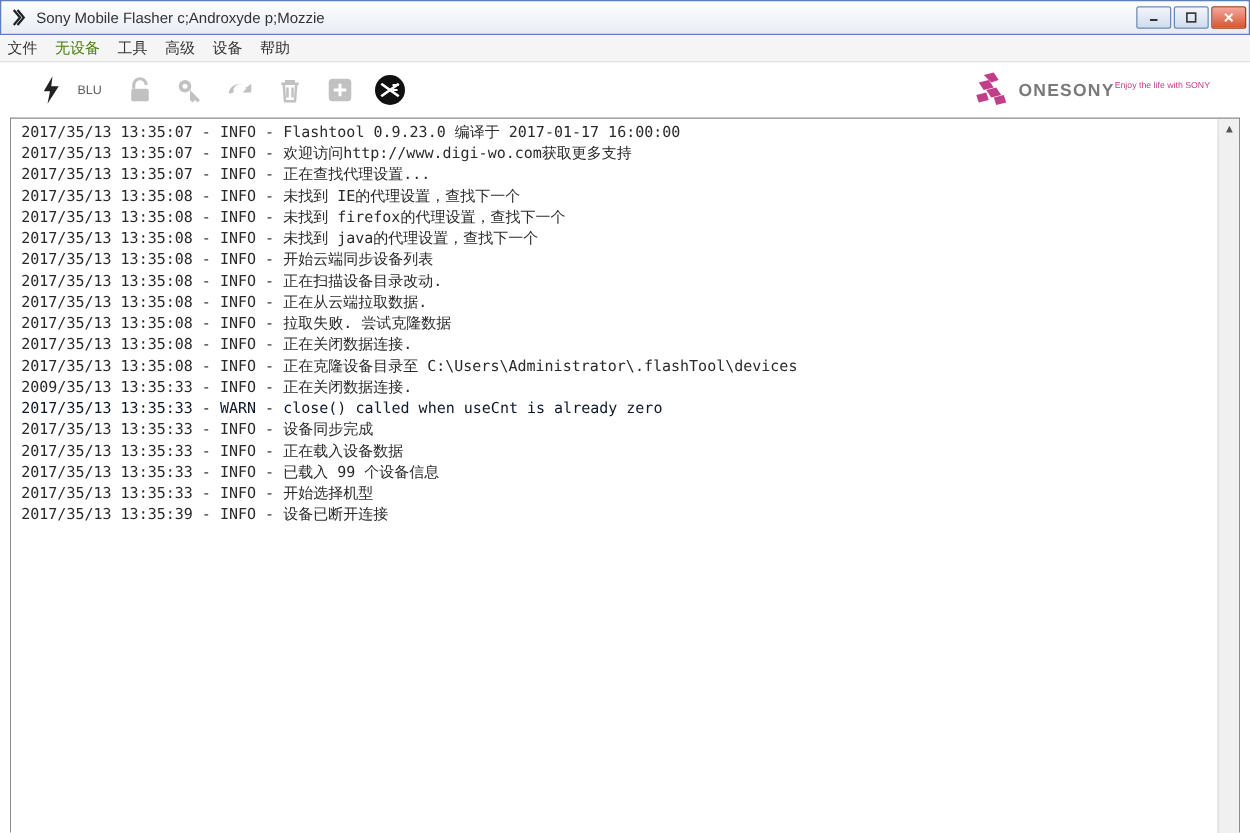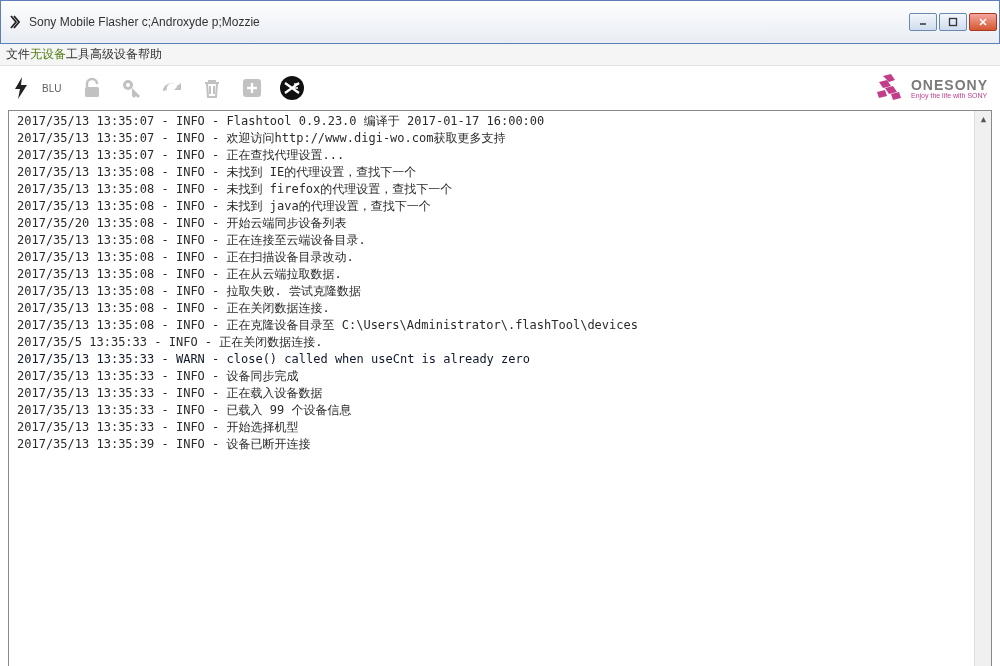--- a/index.html
+++ b/index.html
@@ -1,33 +1,33 @@
 <!DOCTYPE html>
 <html><head>
 <meta charset="utf-8">
 <style>
 *{box-sizing:border-box;margin:0;padding:0}
 body{font-family:"Microsoft YaHei","SimSun",Arial,sans-serif;font-size:12px;background:#fff;width:1000px;height:666px;overflow:hidden}
-.titlebar{height:44px;background:linear-gradient(#fdfefe,#e8ecf3);border:1px solid #5a7fb9;display:flex;align-items:center;padding:0 2px 0 6px}
+.titlebar{height:28px;background:linear-gradient(#fdfefe,#e8ecf3);border:1px solid #5a7fb9;display:flex;align-items:center;padding:0 2px 0 6px}
 .titlebar .app-icon{width:16px;height:16px;margin-right:6px;display:flex;align-items:center;justify-content:center}
 .titlebar .title{flex:1;color:#333;font-size:12px}
 .titlebar .win-controls{display:flex;gap:2px}
 .win-btn{width:28px;height:18px;border:1px solid #6a88b0;background:linear-gradient(#f3f6fb,#cfdcee);border-radius:2px;display:flex;align-items:center;justify-content:center;font-size:10px;color:#3a3a3a;cursor:pointer}
 .win-btn.close{background:linear-gradient(#f6a6a0,#d4572f);border-color:#a83a20;color:#fff}
 .win-btn.close svg{stroke:#fff}
-.menubar{height:22px;background:#f5f5f5;border-bottom:1px solid #e0e0e0;display:flex;align-items:center;padding:0 6px;}
+.menubar{height:22px;background:#f5f5f5;border-bottom:1px solid #e0e0e0;display:flex;align-items:center;padding:0 6px;gap:14px}
 .menubar .menu-item{color:#333;cursor:pointer;font-size:12px}
 .menubar .menu-item.disabled{color:#4d7c0f;cursor:default}
-.toolbar{height:44px;background:#fff;display:flex;align-items:center;padding:2px 4px;gap:6px}
+.toolbar{height:44px;background:#fff;display:flex;align-items:center;padding:2px 24px;gap:6px}
 .tool-btn{width:34px;height:34px;border:none;background:transparent;display:flex;align-items:center;justify-content:center;cursor:pointer;border-radius:3px}
 .tool-btn.disabled{opacity:.45;cursor:default}
 .blu-label{font-size:10px;color:#5e5e5e;margin:0 8px 0 -2px}
 .spacer{flex:1}
 .onesony-logo{display:flex;align-items:center;gap:6px;margin-right:8px}
-.onesony-text{display:flex;flex-direction:column;line-height:1}
+.onesony-text{display:flex;flex-direction:row;line-height:1}
 .onesony-text .main{font-size:14px;font-weight:bold;color:#7a7a7a;letter-spacing:1px}
 .onesony-text .sub{font-size:7px;color:#c23d8a}
 .log-panel{margin:0 8px;height:608px;border:1px solid #8a8a8a;background:#fff;overflow:auto;padding:2px 8px;font-family:"SimSun",monospace;font-size:12px;line-height:17px;color:#2a2a2a;position:relative}
 .log-line.warn{color:#0f172a}
 .bottom-bar{display:flex;justify-content:flex-end;padding:6px 10px 4px}
 .save-btn{padding:3px 24px;border:1px solid #8a8a8a;background:linear-gradient(#fdfdfd,#e6e6e6);border-radius:3px;cursor:pointer;font-size:12px;font-family:Liberation Serif, serif}
 .statusbar{height:20px;margin:0 8px 6px;border:1px solid #b8b8b8;background:linear-gradient(#f6f6f6,#e4e4e4);border-radius:2px}
 .scrollbar-v{position:absolute;right:0;top:0;bottom:17px;width:17px;background:#f0f0f0;border-left:1px solid #dcdcdc}
 .scrollbar-h{position:absolute;left:0;right:17px;bottom:0;height:17px;background:#f0f0f0;border-top:1px solid #dcdcdc}
 .sb-btn{width:17px;height:17px;background:#f0f0f0;display:flex;align-items:center;justify-content:center;position:absolute;font-size:9px;color:#555}
@@ -133,28 +133,27 @@
 </div>
 
 <div class="log-panel" id="logpanel">
   <div id="loglines">
       <div class="log-line">2017/35/13 13:35:07 - INFO   - Flashtool  0.9.23.0 编译于 2017-01-17 16:00:00</div>
       <div class="log-line">2017/35/13 13:35:07 - INFO   - 欢迎访问http://www.digi-wo.com获取更多支持</div>
       <div class="log-line">2017/35/13 13:35:07 - INFO   - 正在查找代理设置...</div>
       <div class="log-line">2017/35/13 13:35:08 - INFO   - 未找到 IE的代理设置，查找下一个</div>
       <div class="log-line">2017/35/13 13:35:08 - INFO   - 未找到 firefox的代理设置，查找下一个</div>
       <div class="log-line">2017/35/13 13:35:08 - INFO   - 未找到 java的代理设置，查找下一个</div>
-      <div class="log-line">2017/35/20 13:35:08 - INFO   - 开始云端同步设备列表</div>
-      <div class="log-line">2017/35/13 13:35:08 - INFO   - 正在连接至云端设备目录.</div>
+      <div class="log-line">2017/35/13 13:35:08 - INFO   - 开始云端同步设备列表</div>
       <div class="log-line">2017/35/13 13:35:08 - INFO   - 正在扫描设备目录改动.</div>
       <div class="log-line">2017/35/13 13:35:08 - INFO   - 正在从云端拉取数据.</div>
       <div class="log-line">2017/35/13 13:35:08 - INFO   - 拉取失败. 尝试克隆数据</div>
       <div class="log-line">2017/35/13 13:35:08 - INFO   - 正在关闭数据连接.</div>
       <div class="log-line">2017/35/13 13:35:08 - INFO   - 正在克隆设备目录至  C:\Users\Administrator\.flashTool\devices</div>
-      <div class="log-line">2017/35/5 13:35:33 - INFO   - 正在关闭数据连接.</div>
+      <div class="log-line">2009/35/13 13:35:33 - INFO   - 正在关闭数据连接.</div>
       <div class="log-line warn">2017/35/13 13:35:33 - WARN   - close() called when useCnt is already zero</div>
       <div class="log-line">2017/35/13 13:35:33 - INFO   - 设备同步完成</div>
       <div class="log-line">2017/35/13 13:35:33 - INFO   - 正在载入设备数据</div>
       <div class="log-line">2017/35/13 13:35:33 - INFO   - 已载入 99 个设备信息</div>
       <div class="log-line">2017/35/13 13:35:33 - INFO   - 开始选择机型</div>
       <div class="log-line">2017/35/13 13:35:39 - INFO   - 设备已断开连接</div>
     </div>
   <div class="scrollbar-v">
     <div class="sb-btn" style="top:0">▲</div>
     <div class="sb-btn" style="bottom:0">▼</div>

